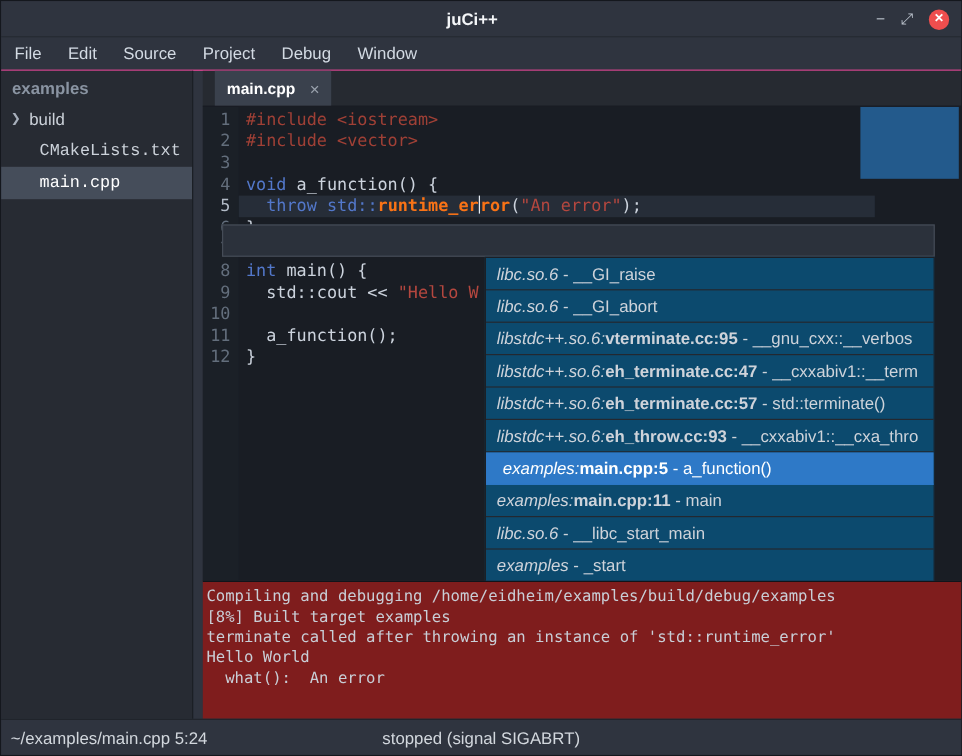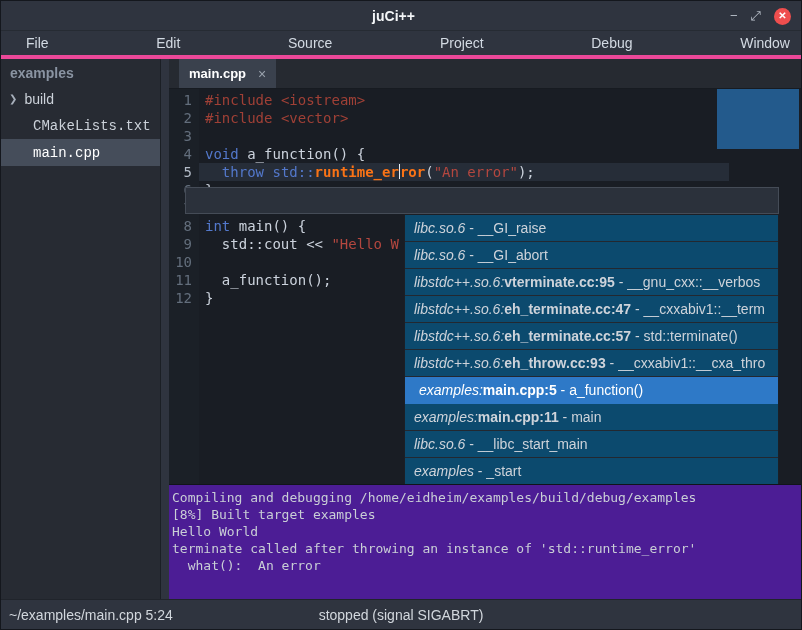--- a/index.html
+++ b/index.html
@@ -16,21 +16,21 @@
            font-size:14px; font-weight:bold; }
   .controls { position:absolute; right:10px; top:0; height:30px; display:flex;
               align-items:center; gap:13px; }
   .ctl { color:#b9c0ca; font-size:13px; line-height:16px; cursor:default;
          display:inline-flex; align-items:center; justify-content:center; }
   .ctl.close { width:17px; height:17px; border-radius:50%; background:#ef4e4e;
                color:#ffffff; font-size:10px; font-weight:bold; }
 
   
   .menubar { height:28px; flex:none; background:#2f343f; display:flex;
-             align-items:center; padding-left:14px; border-bottom:4px solid #ec4899;justify-content:space-between; }
+             align-items:center; padding-left:0; border-bottom:1px solid #ec4899; }
   .menu-item { padding:0 11px; line-height:27px; color:#d3dae3; font-size:14px; }
 
   
   .content { flex:1; display:flex; min-height:0;gap:8px; }
 
   
   .sidebar { width:160px; flex:none; background:#272b33; border-right:1px solid #1b1f25;
              display:flex; flex-direction:column; }
   .side-header { padding:6px 9px 4px; color:#8a94a2; font-size:14px; font-weight:bold; }
   .tree-item { height:27px; display:flex; align-items:center; color:#ccd2da;
@@ -80,21 +80,21 @@
            background:#0c4a6e; border:1px solid #1b1f26; }
   .popup-row { height:27px; line-height:26px; padding:0 9px; font-size:14px;
                color:#ced3da; border-bottom:1px solid #232830; white-space:nowrap;
                overflow:hidden; }
   .popup-row:last-child { border-bottom:none; }
   .popup-row.selected { background:#2e79c7; color:#ffffff; border-bottom-color:#2e79c7;padding-left:14px; }
   .seg-i { font-style:italic; }
   .seg-b { font-weight:bold; }
 
   
-  .terminal { flex:1; background:#4c1d95; border-top:1px solid #11141a;
+  .terminal { flex:1; background:#7f1d1d; border-top:1px solid #11141a;
               font-family:"DejaVu Sans Mono", monospace; font-size:13px; color:#c9ced6;
               padding:4px 4px 0 3px; overflow:hidden; }
   .term-line { height:17px; line-height:17px; white-space:pre; }
 
   
   .statusbar { position:relative; height:30px; flex:none; background:#2f343f;
                border-top:1px solid #20242b; display:flex; align-items:center;
                font-size:14px; color:#d2d7dd; }
   .sb-left { padding-left:8px; }
   .sb-center { position:absolute; left:50%; transform:translateX(-50%); }
@@ -190,22 +190,22 @@
             <div class="popup-row selected"><span class="seg-i">examples:</span><span class="seg-b">main.cpp:5</span><span class="seg-p"> - a_function()</span></div>
             <div class="popup-row"><span class="seg-i">examples:</span><span class="seg-b">main.cpp:11</span><span class="seg-p"> - main</span></div>
             <div class="popup-row"><span class="seg-i">libc.so.6</span><span class="seg-p"> - __libc_start_main</span></div>
             <div class="popup-row"><span class="seg-i">examples</span><span class="seg-p"> - _start</span></div>
           </div>
       </div>
 
       <div class="terminal">
           <div class="term-line">Compiling and debugging /home/eidheim/examples/build/debug/examples</div>
           <div class="term-line">[8%] Built target examples</div>
+          <div class="term-line">terminate called after throwing an instance of 'std::runtime_error'</div>
           <div class="term-line">Hello World</div>
-          <div class="term-line">terminate called after throwing an instance of 'std::runtime_error'</div>
           <div class="term-line">  what():  An error</div>
         </div>
 
     </div>
   </div>
 
   <div class="statusbar">
     <span class="sb-left">~/examples/main.cpp 5:24</span>
     <span class="sb-center">stopped (signal SIGABRT)</span>
   </div>

